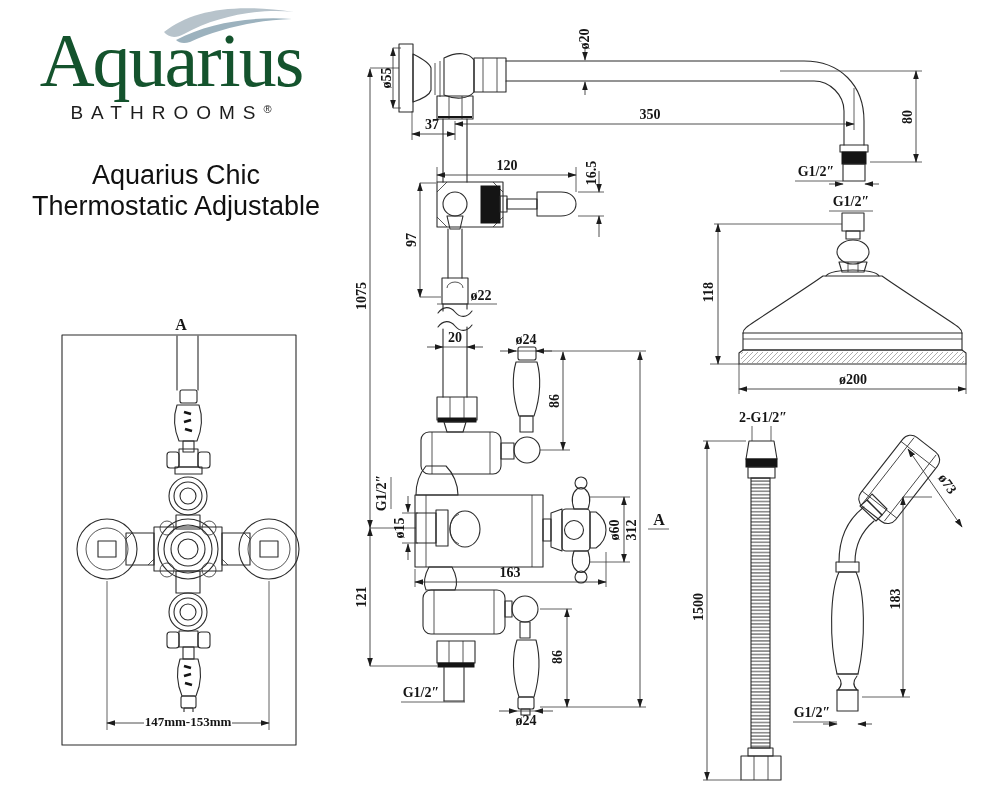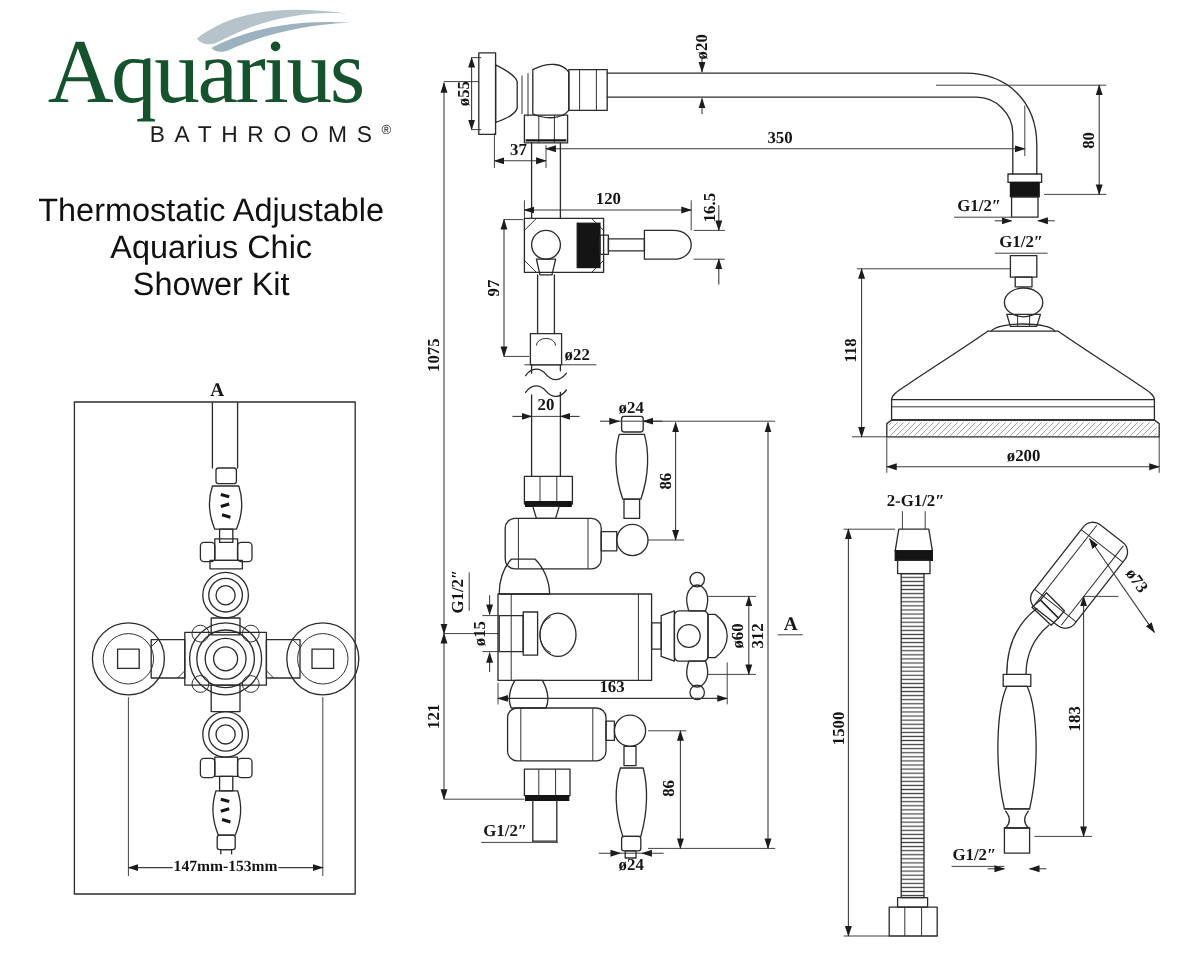--- a/index.html
+++ b/index.html
@@ -5,21 +5,21 @@
   html,body{margin:0;padding:0;background:#ffffff;}
   body{width:999px;height:802px;position:relative;font-family:"Liberation Sans",sans-serif;overflow:hidden;}
   .stage{position:absolute;left:0;top:0;width:999px;height:802px;}
 
   
   .logo{position:absolute;left:10px;top:2px;width:320px;height:140px;}
   .swoosh{position:absolute;left:150px;top:2px;width:140px;height:42px;}
   .brand-name{position:absolute;left:6px;top:18px;width:310px;text-align:center;
     font-family:"Liberation Serif",serif;font-size:76px;line-height:80px;
     color:#14532d;letter-spacing:-2px;}
-  .brand-sub{position:absolute;left:6px;top:100px;width:310px;text-align:right;
+  .brand-sub{position:absolute;left:6px;top:100px;width:310px;text-align:center;
     font-family:"Liberation Sans",sans-serif;font-size:19px;letter-spacing:8px;
     color:#1c1c1c;font-weight:400;}
   .brand-sub .reg{font-size:11px;vertical-align:6px;letter-spacing:0;}
 
   
   .product-title{position:absolute;left:6px;top:160px;width:340px;text-align:center;
     color:#111;font-size:27px;line-height:31px;font-weight:400;}
 
   
   .ln{fill:none;stroke:#2b2b2b;stroke-width:1.1;stroke-linejoin:round;stroke-linecap:round;}
@@ -38,23 +38,22 @@
 <div class="logo">
   <svg class="swoosh" viewBox="0 0 140 42">
     <path d="M4,28 C32,6 74,-1 134,8 C102,4 58,11 24,30 C15,35 8,33 4,28 Z" fill="#b7c3cb"></path>
     <path d="M16,36 C48,19 90,12 132,15 C96,16 58,25 30,38 C24,40 19,39 16,36 Z" fill="#9cb2be"></path>
   </svg>
   <div class="brand-name">Aquarius</div>
   <div class="brand-sub"><span>BATHROOMS</span><span class="reg">®</span></div>
 </div>
 
 <div class="product-title">
+  <div>Aquarius Chic</div>
   <div>Thermostatic Adjustable</div>
-  <div>Aquarius Chic</div>
-  <div>Shower Kit</div>
 </div>
 
 <svg class="stage" viewBox="0 0 999 802">
   <defs>
     <marker id="arr" viewBox="0 0 10 10" refX="9.2" refY="5" markerWidth="10" markerHeight="10" orient="auto-start-reverse">
       <path d="M0,1.8 L10,5 L0,8.2 Z" fill="#1c1c1c"></path>
     </marker>
     <pattern id="ribs" width="6" height="3.4" patternUnits="userSpaceOnUse">
       <path d="M0,1.7 H6" stroke="#3c3c3c" stroke-width="1"></path>
     </pattern>

